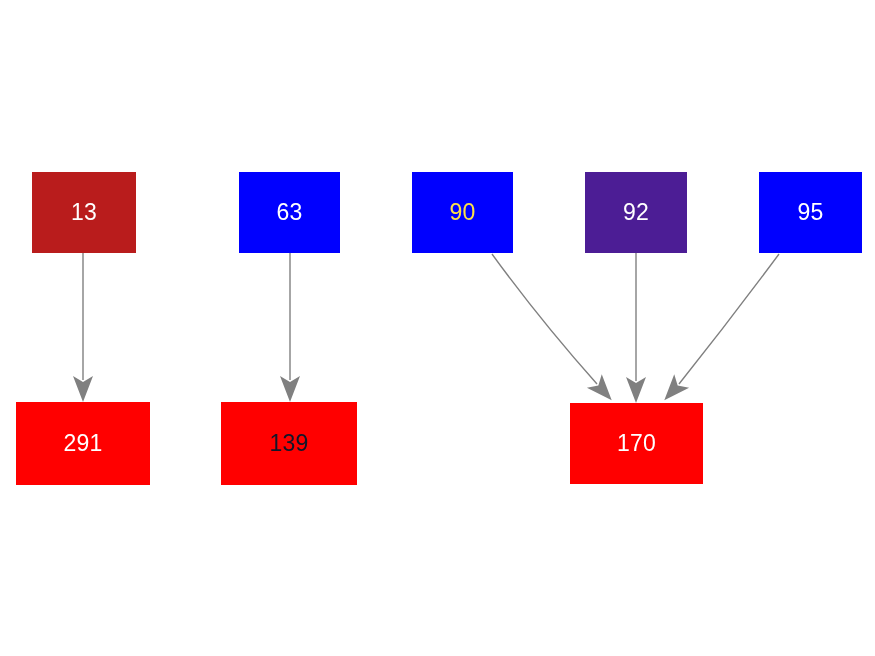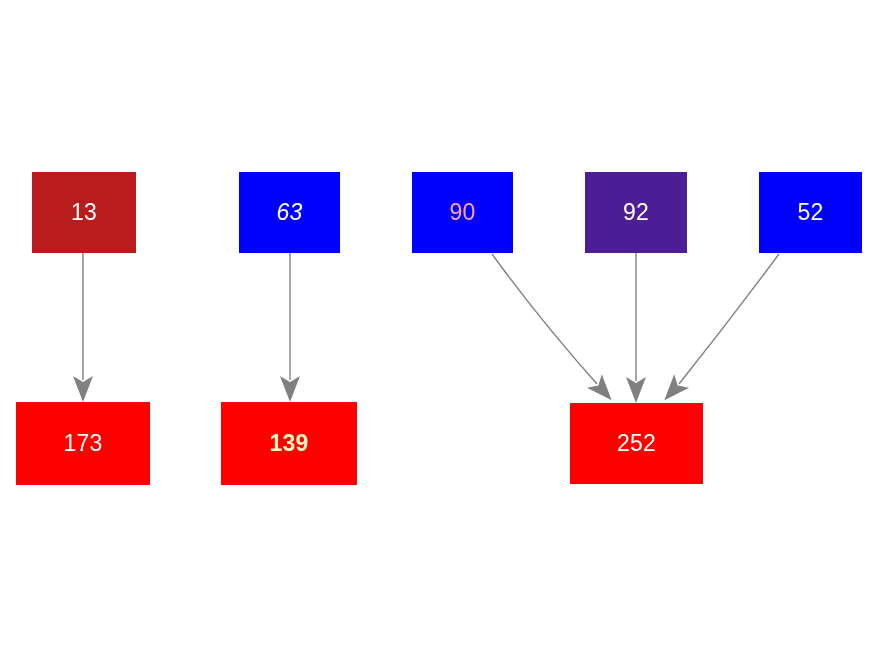--- a/index.html
+++ b/index.html
@@ -84,36 +84,36 @@
       <g>
         <path class="edge-path" d="M 779,254 Q 730,320 679,384" stroke="#808080"></path>
         <path d="M 0,0 L -26,-10 L -20,0 L -26,10 Z" class="edge-head" fill="#808080" transform="translate(664.28,400.35) rotate(132)"></path>
       </g>
     </svg>
 
   <div id="node-layer">
       <div class="node node-source" style="left: 32px; top: 172px; width: 104px; height: 81px; background: #b91c1c;">
         <span class="node-label" style="color: rgb(255, 255, 255);">13</span>
       </div>
-      <div class="node node-source" style="left: 239px; top: 172px; width: 101px; height: 81px; background: rgb(0, 0, 255); font-style: italic;">
+      <div class="node node-source" style="left: 239px; top: 172px; width: 101px; height: 81px; background: rgb(0, 0, 255);">
         <span class="node-label" style="color: rgb(255, 255, 255);">63</span>
       </div>
       <div class="node node-source" style="left: 412px; top: 172px; width: 101px; height: 81px; background: rgb(0, 0, 255);">
-        <span class="node-label" style="color: #fca5a5;">90</span>
+        <span class="node-label" style="color: #fde047;">90</span>
       </div>
       <div class="node node-source" style="left: 585px; top: 172px; width: 102px; height: 81px; background: #4c1d95;">
         <span class="node-label" style="color: rgb(255, 255, 255);">92</span>
       </div>
       <div class="node node-source" style="left: 759px; top: 172px; width: 103px; height: 81px; background: rgb(0, 0, 255);">
-        <span class="node-label" style="color: rgb(255, 255, 255);">52</span>
+        <span class="node-label" style="color: rgb(255, 255, 255);">95</span>
       </div>
       <div class="node node-target" style="left: 16px; top: 402px; width: 134px; height: 83px; background: rgb(255, 0, 0);">
-        <span class="node-label" style="color: rgb(255, 255, 255);">173</span>
+        <span class="node-label" style="color: rgb(255, 255, 255);">291</span>
       </div>
       <div class="node node-target" style="left: 221px; top: 402px; width: 136px; height: 83px; background: rgb(255, 0, 0);">
-        <span class="node-label" style="color: #fef9c3; font-weight: bold;">139</span>
+        <span class="node-label" style="color: #0f172a;">139</span>
       </div>
       <div class="node node-target" style="left: 570px; top: 403px; width: 133px; height: 81px; background: rgb(255, 0, 0);">
-        <span class="node-label" style="color: rgb(255, 255, 255);">252</span>
+        <span class="node-label" style="color: rgb(255, 255, 255);">170</span>
       </div>
     </div>
 
 </div>
 
 </body></html>

